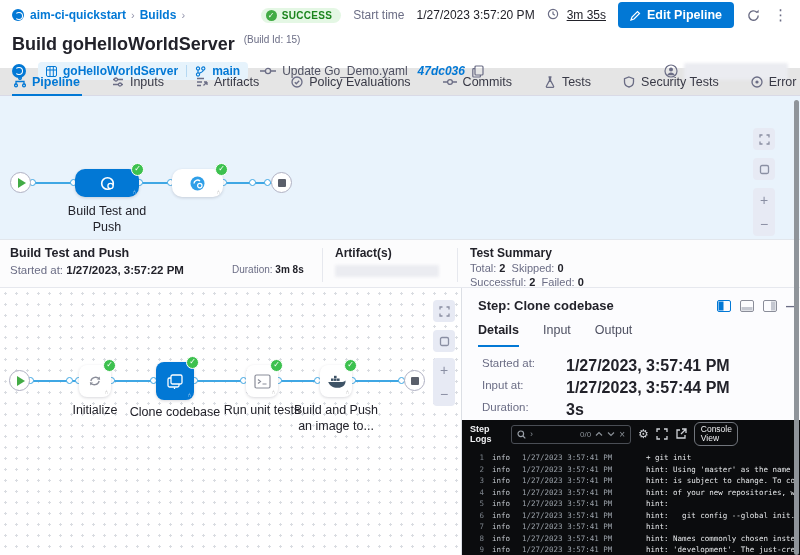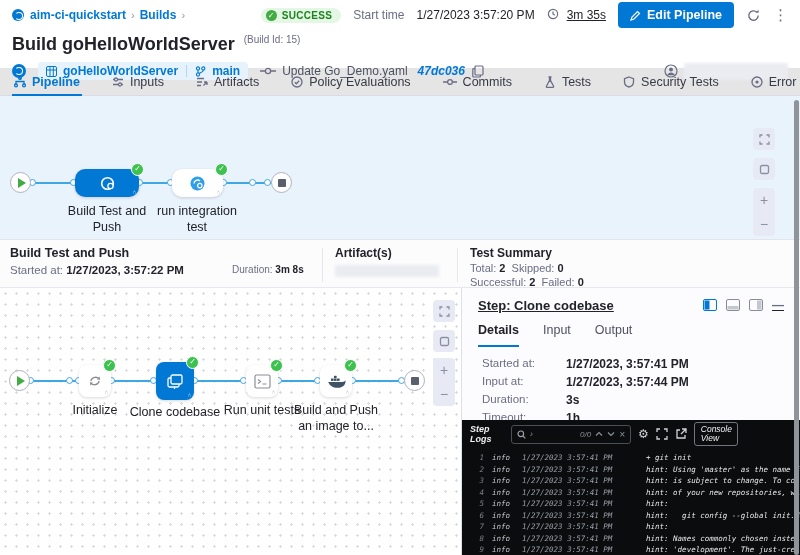--- a/index.html
+++ b/index.html
@@ -74,35 +74,35 @@
   .lab { color:#6b6d85; } .val { color:#22222a; font-weight:bold; }
   .stage-divider { width:1px; height:34px; background:#e6e8ee; margin:2px 8px 0 0; }
   .stage-col2 { width:116px; }
   .col-title { font-size:12px; font-weight:bold; color:#22222a; }
   .stage-col3 { font-size:11px; line-height:14px; }
   .stage-col3 .col-title { margin-bottom:1px; }
 
   
   .lower { position:relative; height:267px; }
   .right-panel { position:absolute; left:462px; top:0; width:338px; height:267px; background:#fcfcfe; }
-  .rp-header { display:flex; align-items:flex-start; padding:10px 16px 6px 16px;text-decoration:underline; }
+  .rp-header { display:flex; align-items:flex-end; padding:10px 2px 6px 16px; }
   .rp-title { font-size:13px; font-weight:bold; color:#22222a; }
   .rp-icons { margin-left:auto; display:flex; align-items:center; gap:9px; }
   .rp-icons .dash { color:#6b6d85; font-weight:bold; font-size:12px; cursor:pointer; }
   .rp-tabs { display:flex; gap:24px; padding:4px 16px 0 16px; height:24px; }
   .rp-tab { font-size:12.5px; color:#4f5162; cursor:pointer; position:relative; }
   .rp-tab.active { color:#22222a; font-weight:bold; }
   .rp-tab.active::after { content:""; position:absolute; left:0; right:0; bottom:-4px; height:2px; background:#0278d5; }
   .rp-details { padding:14px 16px 0 20px; }
   .d-row { display:flex; margin-bottom:4px; }
   .d-label { width:64px; font-size:11.5px; color:#6b6d85; }
-  .d-value { font-size:12px; color:#22222a; font-weight:bold; margin-left:20px; }
+  .d-value { font-size:16px; color:#22222a; font-weight:bold; margin-left:20px; }
 
   
-  .console { position:absolute; left:462px; top:132px; width:338px; height:135px; background:#0b0c0e; color:#e6e8ea;font-style:italic; }
+  .console { position:absolute; left:462px; top:132px; width:338px; height:135px; background:#0b0c0e; color:#e6e8ea; }
   .console-header { display:flex; align-items:center; height:28px; padding:0 6px 0 8px; gap:7px; }
   .console-title { font-size:9px; line-height:10px; color:#f0f1f3; font-weight:bold; width:34px; }
   .searchbox { display:flex; align-items:center; width:120px; height:19px; border:1px solid #4a4e55; border-radius:3px; padding:0 5px; gap:4px; }
   .searchbox .caret { color:#8a9097; font-size:9px; }
   .searchbox .count { margin-left:auto; color:#8a9097; font-size:8px; }
   .searchbox .x { color:#8a9097; font-size:10px; cursor:pointer; }
   .console-gear { color:#cfd2d7; font-size:12px; cursor:pointer; }
   .console-view-btn { border:1px solid #71757c; border-radius:3px; color:#f0f1f3; font-size:8.5px; line-height:9px; padding:2px 6px; cursor:pointer; }
   .loglines { padding:4px 0 0 10px; font-family:"DejaVu Sans Mono","Liberation Mono",monospace; font-size:7.5px; }
   .log-line { display:flex; height:11.5px; align-items:center; white-space:pre; overflow:hidden; }
@@ -283,21 +283,20 @@
 
     <div class="node white" style="left:172px;top:73px;width:51px;height:28px;border-radius:10px;">
       <svg width="17" height="17" viewBox="0 0 17 17">
           <circle cx="8.5" cy="8.5" r="7" fill="#2f9fe8"></circle>
           <path d="M5 8.5a3.5 3.5 0 0 1 6-2.4" fill="none" stroke="#fff" stroke-width="1.4"></path>
           <circle cx="10.8" cy="10.6" r="2.2" fill="#2f9fe8" stroke="#fff" stroke-width="1.2"></circle>
         </svg>
       <div class="check-badge" style="right:-5px;top:-6px;">✓</div>
       <span class="fork-glyph">⑃</span>
     </div>
-    <div class="node-label" style="left:157px;top:107px;width:80px;">run integration test</div>
 
     <div class="node-circle" style="left:271px;top:76px;">
         <div class="stop-sq"></div>
       </div>
 
     <div class="canvas-ctrl" style="right:25px;top:32px;height:22px;">
       <svg width="11" height="11" viewBox="0 0 11 11" fill="none" stroke-width="1.3">
           <path d="M1 3.5V1h2.5M7.5 1H10v2.5M10 7.5V10H7.5M3.5 10H1V7.5"></path>
         </svg>
     </div>
@@ -492,21 +491,21 @@
             </svg>
           <span class="x">×</span>
         </div>
         <span class="console-gear">⚙</span>
         <svg width="12" height="12" viewBox="0 0 12 12" fill="none" stroke="#cfd2d7" stroke-width="1.3">
             <path d="M1 4V1h3M8 1h3v3M11 8v3H8M4 11H1V8"></path>
           </svg>
         <svg width="12" height="12" viewBox="0 0 12 12" fill="none" stroke="#cfd2d7" stroke-width="1.3">
             <path d="M5 2H2v8h8V7M7 1h4v4M11 1L6 6"></path>
           </svg>
-        <div class="console-view-btn" style="width:44px;">Console View</div>
+        <div class="console-view-btn" style="width:44px;border-radius:6px;">Console View</div>
       </div>
       <div class="loglines">
         <div class="log-line"><span class="ln">1</span><span class="lv">info</span><span class="lt">1/27/2023 3:57:41 PM</span><span class="lm">+ git init</span></div>
         <div class="log-line"><span class="ln">2</span><span class="lv">info</span><span class="lt">1/27/2023 3:57:41 PM</span><span class="lm">hint: Using 'master' as the name for th</span></div>
         <div class="log-line"><span class="ln">3</span><span class="lv">info</span><span class="lt">1/27/2023 3:57:41 PM</span><span class="lm">hint: is subject to change. To configur</span></div>
         <div class="log-line"><span class="ln">4</span><span class="lv">info</span><span class="lt">1/27/2023 3:57:41 PM</span><span class="lm">hint: of your new repositories, which w</span></div>
         <div class="log-line"><span class="ln">5</span><span class="lv">info</span><span class="lt">1/27/2023 3:57:41 PM</span><span class="lm">hint:</span></div>
         <div class="log-line"><span class="ln">6</span><span class="lv">info</span><span class="lt">1/27/2023 3:57:41 PM</span><span class="lm">hint:   git config --global init.defaul</span></div>
         <div class="log-line"><span class="ln">7</span><span class="lv">info</span><span class="lt">1/27/2023 3:57:41 PM</span><span class="lm">hint:</span></div>
         <div class="log-line"><span class="ln">8</span><span class="lv">info</span><span class="lt">1/27/2023 3:57:41 PM</span><span class="lm">hint: Names commonly chosen instead of </span></div>

